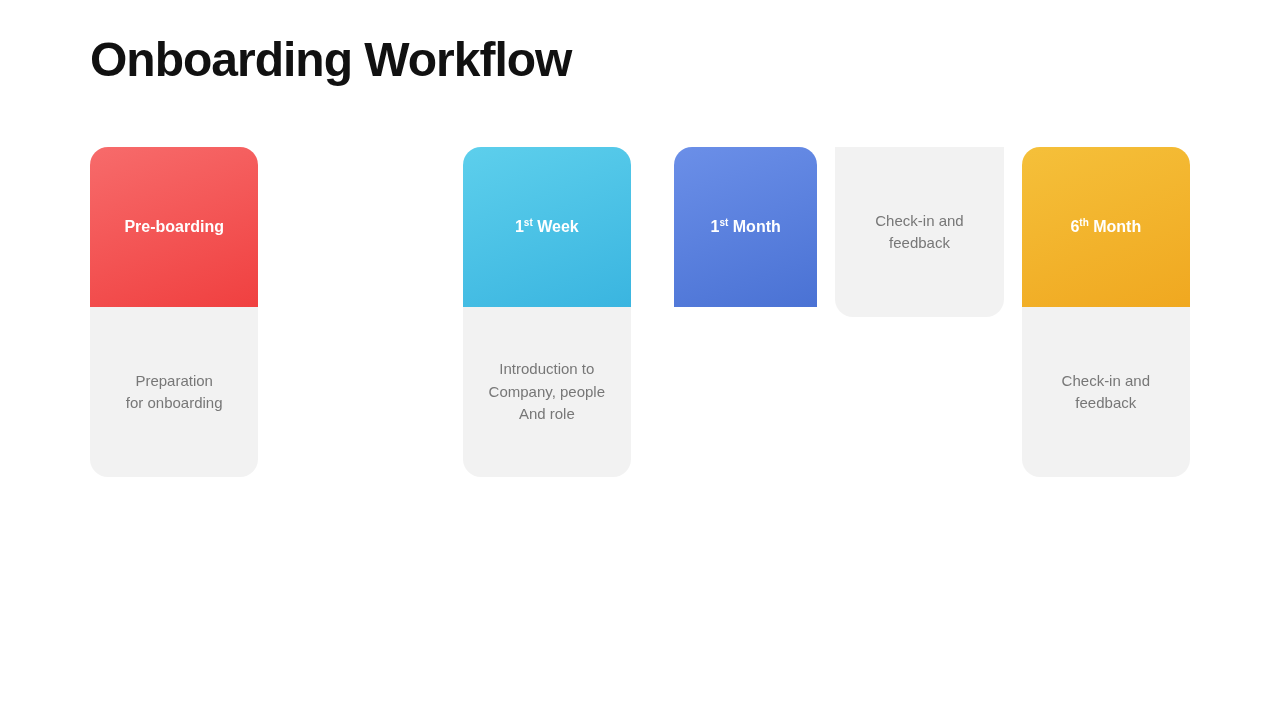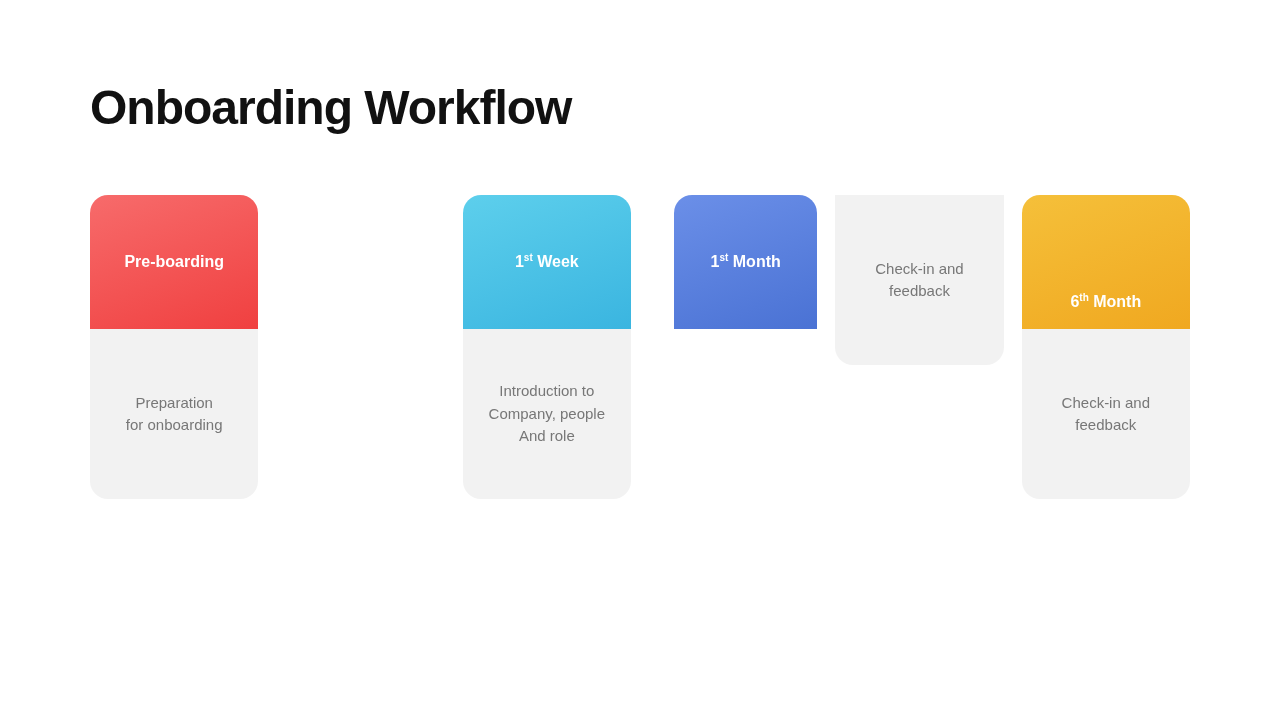--- a/index.html
+++ b/index.html
@@ -10,21 +10,21 @@
 
     body {
       width: 1280px;
       height: 720px;
       background: #ffffff;
       font-family: 'Segoe UI', Arial, sans-serif;
       overflow: hidden;
     }
 
     .page-container {
-      padding: 80px 90px;
+      padding: 32px 90px;
     }
 
     .page-title {
       font-size: 48px;
       font-weight: 800;
       color: #111111;
       margin-bottom: 60px;
       letter-spacing: -1px;
     }
 
@@ -36,21 +36,21 @@
 
     .workflow-column {
       flex: 1;
       display: flex;
       flex-direction: column;
       gap: 0;
     }
 
     .header-card {
       border-radius: 18px 18px 0 0;
-      height: 134px;
+      height: 160px;
       display: flex;
       align-items: center;
       justify-content: center;
       padding: 16px;
       text-align: center;
     }
 
     .header-card-text {
       color: #ffffff;
       font-size: 16px;
@@ -97,21 +97,20 @@
       background: linear-gradient(160deg, #6b8fe8 0%, #4a72d4 100%);
       margin-left: 25px;
     }
 
     .col-month3 .header-card {
       background: linear-gradient(160deg, #3dd9b0 0%, #1ac4a0 100%);
     }
 
     .col-month6 .header-card {
       background: linear-gradient(160deg, #f5c03a 0%, #f0a820 100%);
-      align-items: flex-end;
     }
   </style>
 </head>
 <body>
 
 <div class="page-container">
   <h1 class="page-title">Onboarding Workflow</h1>
 
   <div class="workflow-grid">
 

